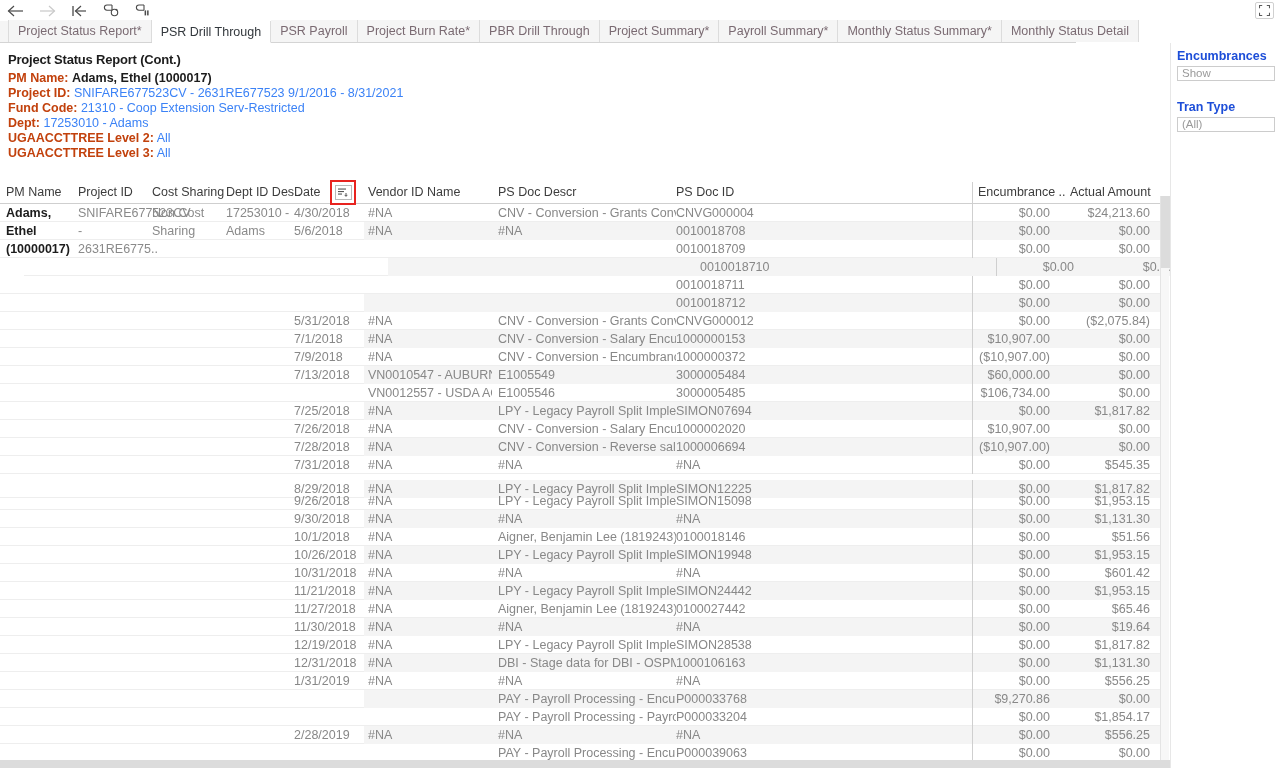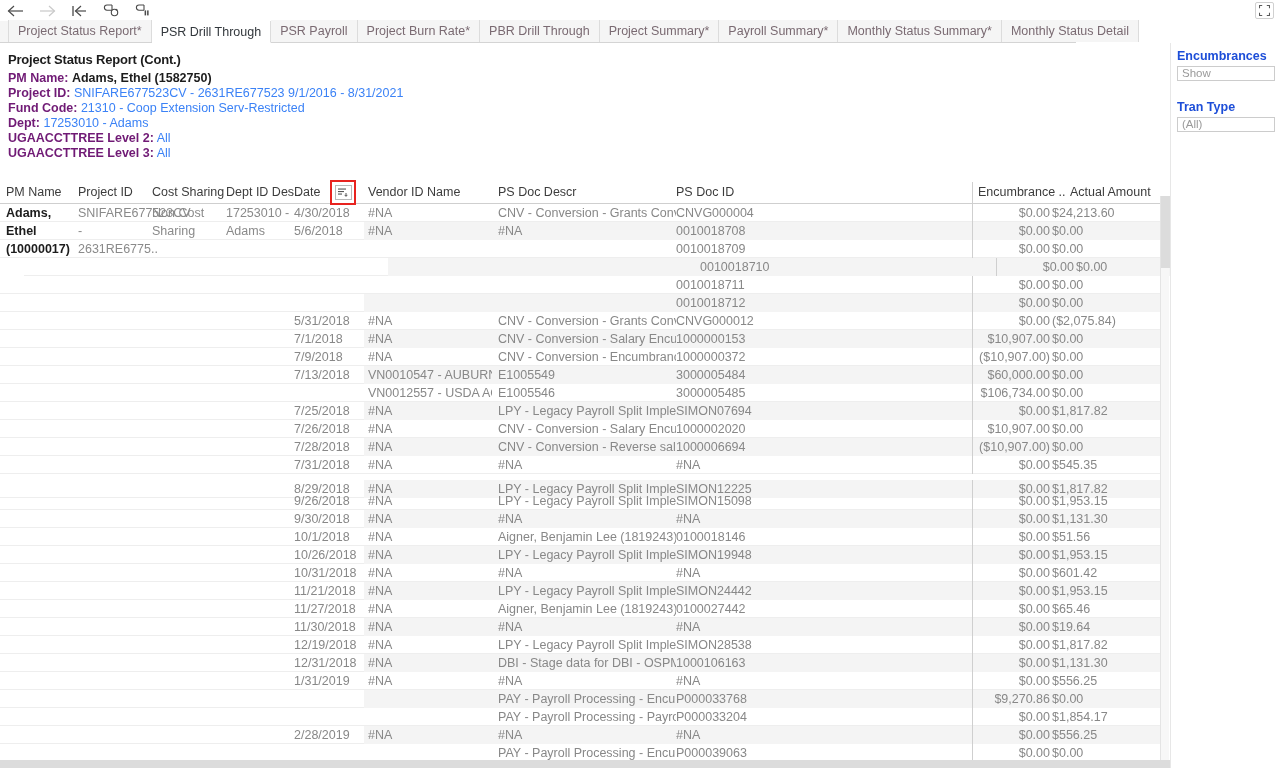--- a/index.html
+++ b/index.html
@@ -45,21 +45,21 @@
     margin-bottom: -1px;
   }
 
   
   .report { position: absolute; left: 0; top: 43px; width: 1170px; }
   .rpt-title {
     font-size: 13px; color: #1c1c1c; font-weight: bold;
     padding: 9px 0 4px 8px; letter-spacing: -0.2px;
   }
   .meta-line { font-size: 12.5px; color: #1c1c1c; padding: 0 0 1px 8px; white-space: nowrap; }
-  .meta-line .lbl { font-weight: bold; color: #701a75; }
+  .meta-line .lbl { font-weight: bold; color: #c2410c; }
   .meta-line .val { color: #3b82f6; font-weight: normal; }
   .meta-line .val-dark { color: #1c1c1c; font-weight: bold; }
 
   
   .tbl-wrap { position: absolute; left: 0; top: 182px; width: 1170px; height: 578px; }
   .hdr-row {
     position: relative; height: 22px; border-bottom: 1px solid #cfcfcf;
     font-size: 12.5px; color: #3c3c3c;
   }
   .hdr-cell { position: absolute; top: 3px; white-space: nowrap; }
@@ -84,21 +84,21 @@
   .row .zebra-right {
     position:absolute; left: 972px; top: 0; width: 190px; height: 18px;
   }
   .row.alt .zebra-mid, .row.alt .zebra-right { background: #f4f4f4; }
   .cell { position: absolute; top: 2px; color: #888888; white-space: nowrap; overflow: hidden; }
   .c-date  { left: 294px; width: 66px; }
   .c-vend  { left: 368px; width: 124px; }
   .c-descr { left: 498px; width: 178px; }
   .c-docid { left: 676px; width: 290px; }
   .c-enc   { left: 966px; width: 84px; text-align: right; }
-  .c-act   { left: 1052px; width: 98px; text-align: left; }
+  .c-act   { left: 1052px; width: 98px; text-align: right; }
 
   .vline { position:absolute; top:0; width:1px; background:#cfcfcf; }
 
   
   .grp { position: absolute; left: 0; top: 182px; width: 294px; font-size: 12.5px; }
   .grp-cell { position: absolute; white-space: pre-line; line-height: 18px; }
   .g-pm    { left: 6px;   top: 22px; width: 66px;  color:#1c1c1c; font-weight: bold; }
   .g-proj  { left: 78px;  top: 22px; width: 68px;  color:#8a8a8a; }
   .g-cost  { left: 152px; top: 22px; width: 66px;  color:#8a8a8a; }
   .g-dept  { left: 226px; top: 22px; width: 66px;  color:#8a8a8a; }
@@ -184,21 +184,21 @@
       <div class="tab">PBR Drill Through</div>
       <div class="tab">Project Summary*</div>
       <div class="tab">Payroll Summary*</div>
       <div class="tab">Monthly Status Summary*</div>
       <div class="tab">Monthly Status Detail</div>
     </div>
 
   <div class="report">
     <div class="rpt-title">Project Status Report (Cont.)</div>
     <div id="meta-container">
-        <div class="meta-line"><span class="lbl">PM Name:</span> <span class="val-dark">Adams, Ethel (1582750)</span></div>
+        <div class="meta-line"><span class="lbl">PM Name:</span> <span class="val-dark">Adams, Ethel (1000017)</span></div>
         <div class="meta-line"><span class="lbl">Project ID:</span> <span class="val">SNIFARE677523CV - 2631RE677523 9/1/2016 - 8/31/2021</span></div>
         <div class="meta-line"><span class="lbl">Fund Code:</span> <span class="val">21310 - Coop Extension Serv-Restricted</span></div>
         <div class="meta-line"><span class="lbl">Dept:</span> <span class="val">17253010 - Adams</span></div>
         <div class="meta-line"><span class="lbl">UGAACCTTREE Level 2:</span> <span class="val">All</span></div>
         <div class="meta-line"><span class="lbl">UGAACCTTREE Level 3:</span> <span class="val">All</span></div>
       </div>
   </div>
 
   <div class="tbl-wrap">
     <div class="hdr-row">

